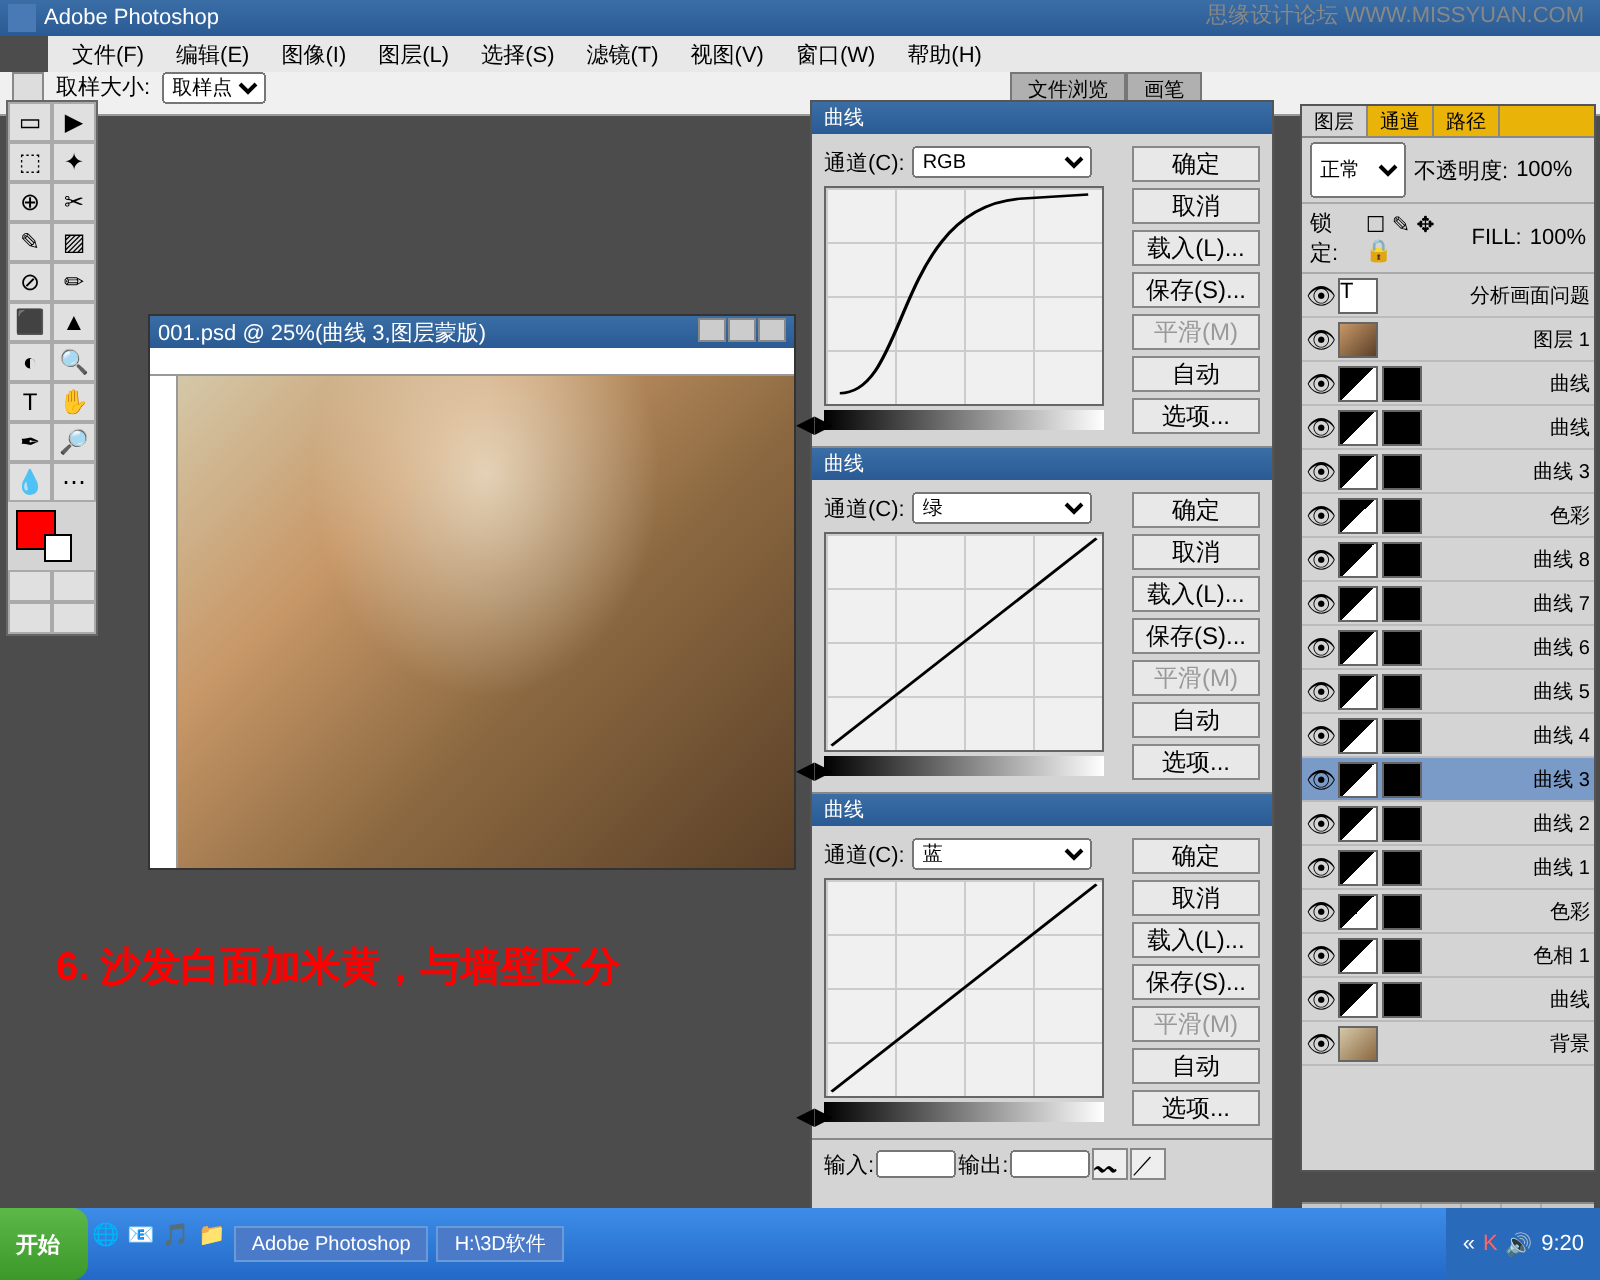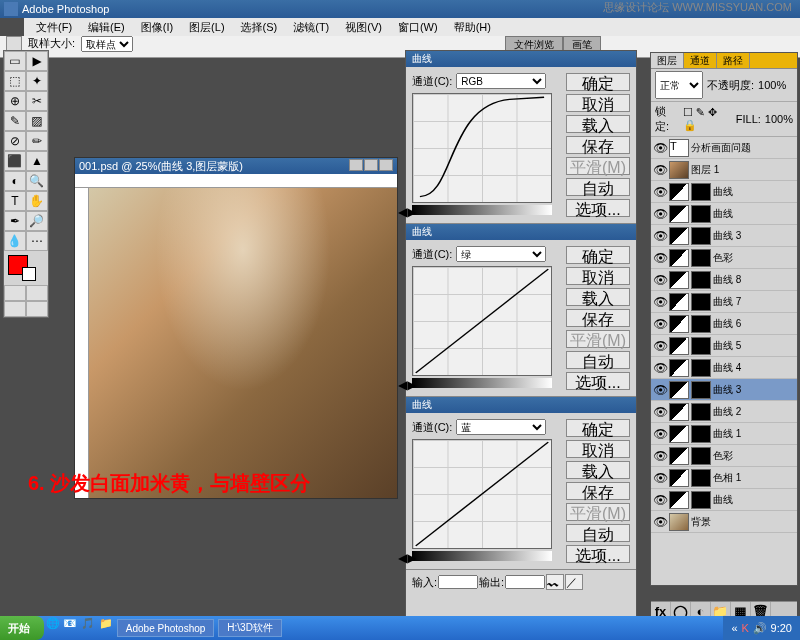--- a/index.html
+++ b/index.html
@@ -15,21 +15,21 @@
 .side-tabs { position: absolute; left: 505px; top: 36px; height: 18px; display: flex; }
 .side-tabs span { background: #b0b0b0; border: 1px solid #777; padding: 1px 8px; font-size: 10px; }
 .toolbox { position: absolute; left: 3px; top: 50px; width: 46px; background: #d4d4d4; border: 1px solid #666; }
 .toolbox .tools { display: grid; grid-template-columns: 1fr 1fr; }
 .toolbox .tools div { height: 20px; border: 1px solid #aaa; background: #e0e0e0; display: flex; align-items: center; justify-content: center; font-size: 12px; }
 .toolbox .colors { padding: 4px; }
 .toolbox .fg { width: 20px; height: 20px; background: #f00; border: 1px solid #000; }
 .toolbox .bg { width: 14px; height: 14px; background: #fff; border: 1px solid #000; margin: -8px 0 0 14px; }
 .toolbox .mode { display: grid; grid-template-columns: 1fr 1fr; }
 .toolbox .mode div { height: 16px; border: 1px solid #aaa; background: #e0e0e0; }
-.doc-window { position: absolute; left: 74px; top: 157px; width: 324px; height: 342px; border: 1px solid #333; background: #fff; }
+.doc-window { position: absolute; left: 74px; top: 157px; width: 324px; height: 278px; border: 1px solid #333; background: #fff; }
 .doc-title { height: 16px; background: linear-gradient(#3a6ea5, #2a5a95); color: #fff; font-size: 10px; padding: 1px 4px; display: flex; justify-content: space-between; }
 .doc-title .btns { display: flex; gap: 1px; }
 .doc-title .btns span { width: 14px; height: 12px; background: #ccc; border: 1px solid #888; }
 .ruler-h { height: 14px; background: #fff; border-bottom: 1px solid #999; }
 .doc-body { display: flex; height: calc(100% - 30px); }
 .ruler-v { width: 14px; background: #fff; border-right: 1px solid #999; }
 .canvas { flex: 1; background: linear-gradient(135deg, #d4c8a8 0%, #c89868 30%, #8b6840 60%, #5a4028 100%); position: relative; }
 .canvas::before { content:''; position: absolute; inset: 0; background: radial-gradient(ellipse at 50% 20%, rgba(255,255,240,.6), transparent 40%); }
 .annotation { position: absolute; left: 28px; top: 470px; color: #f00; font-size: 20px; font-weight: bold; z-index: 50; }
 .curves-panel { position: absolute; left: 405px; top: 50px; width: 232px; height: 585px; background: #d4d4d4; border: 1px solid #555; }
@@ -38,44 +38,44 @@
 .cp-body { padding: 6px; display: flex; gap: 12px; }
 .cp-left { flex: 1; }
 .cp-channel { display: flex; align-items: center; gap: 4px; margin-bottom: 4px; }
 .cp-channel select { width: 90px; height: 16px; font-size: 10px; }
 .cp-graph { width: 140px; height: 110px; background: #f0f0f0; border: 1px solid #666; position: relative; }
 .cp-grid { position: absolute; inset: 0; background-image: linear-gradient(#ccc 1px, transparent 1px), linear-gradient(90deg, #ccc 1px, transparent 1px); background-size: 25% 25%; }
 .cp-curve { position: absolute; inset: 0; }
 .cp-grad { height: 10px; width: 140px; background: linear-gradient(90deg, #000, #fff); margin: 2px 0; position: relative; }
 .cp-grad span { position: absolute; font-size: 12px; left: -14px; }
 .cp-buttons { display: flex; flex-direction: column; gap: 3px; width: 64px; }
-.cp-buttons button { height: 18px; font-size: 16px; background: #e8e8e8; border: 1px solid #888; }
+.cp-buttons button { height: 18px; font-size: 12px; background: #e8e8e8; border: 1px solid #888; }
 .cp-buttons button[disabled] { color: #999; }
 .cp-io { padding: 4px 6px; display: flex; align-items: center; gap: 1px; font-size: 10px; }
 .cp-io input { width: 40px; height: 14px; }
 .cp-io .tool-ico { width: 18px; height: 16px; border: 1px solid #888; background: #eee; }
 .cp-preview { padding: 2px 6px; font-size: 10px; text-align: right; }
 .layers-panel { position: absolute; right: 2px; top: 52px; width: 148px; height: 534px; background: #d4d4d4; border: 1px solid #555; }
 .lp-tabs { height: 16px; background: #eab308; display: flex; border-bottom: 1px solid #888; }
 .lp-tabs span { padding: 1px 6px; font-size: 10px; border-right: 1px solid #888; }
 .lp-tabs .active { background: #d4d4d4; }
 .lp-opts { padding: 2px 4px; display: flex; align-items: center; gap: 4px; font-size: 10px; border-bottom: 1px solid #aaa; }
 .lp-opts select { width: 48px; height: 28px; font-size: 10px; }
 .lp-opts2 { padding: 2px 4px; display: flex; align-items: center; gap: 4px; font-size: 10px; border-bottom: 1px solid #aaa; }
 .lp-list { overflow-y: auto; height: calc(100% - 68px); }
 .lp-item { display: flex; align-items: center; height: 22px; border-bottom: 1px solid #bbb; padding: 0 2px; gap: 2px; }
 .lp-item.selected { background: #7a9ac8; }
 .lp-eye { width: 14px; font-size: 12px; }
 .lp-thumb { width: 20px; height: 18px; background: #fff; border: 1px solid #666; }
 .lp-thumb.adj { background: linear-gradient(135deg, #000 50%, #fff 50%); }
 .lp-mask { width: 20px; height: 18px; background: #000; border: 1px solid #666; }
-.lp-name { font-size: 10px; flex: 1; white-space: nowrap; overflow: hidden; }
+.lp-name { font-size: 10px; flex: 1; white-space: nowrap; overflow: hidden; text-align: right; }
 .lp-bottom { height: 18px; background: #c8c8c8; display: flex; border-top: 1px solid #888; }
 .lp-bottom div { width: 20px; height: 18px; border-right: 1px solid #aaa; display: flex; align-items: center; justify-content: center; font-size: 13px; font-weight: bold; }
-.taskbar { position: absolute; left: 0; bottom: 0; width: 100%; height: 24px; background: linear-gradient(#3c8de8, #2468c8); display: flex; align-items: center; }
+.taskbar { position: absolute; left: 0; bottom: 0; width: 100%; height: 36px; background: linear-gradient(#3c8de8, #2468c8); display: flex; align-items: center; }
 .start { background: linear-gradient(#5cb848, #3c9828); color: #fff; padding: 3px 14px 3px 8px; height: 100%; display: flex; align-items: center; font-weight: bold; border-radius: 0 8px 8px 0; }
 .task-item { background: #4a7ac8; border: 1px solid #6a9ad8; margin: 2px; padding: 2px 8px; color: #fff; font-size: 10px; height: 18px; display: flex; align-items: center; }
 .tray { margin-left: auto; background: #2a6aba; height: 100%; padding: 0 8px; display: flex; align-items: center; color: #fff; font-size: 10px; gap: 4px; }
 .tray .ico { font-size: 11px; }
 </style>
 </head>
 <body>
 
 <div class="watermark">思缘设计论坛  WWW.MISSYUAN.COM</div>
 

